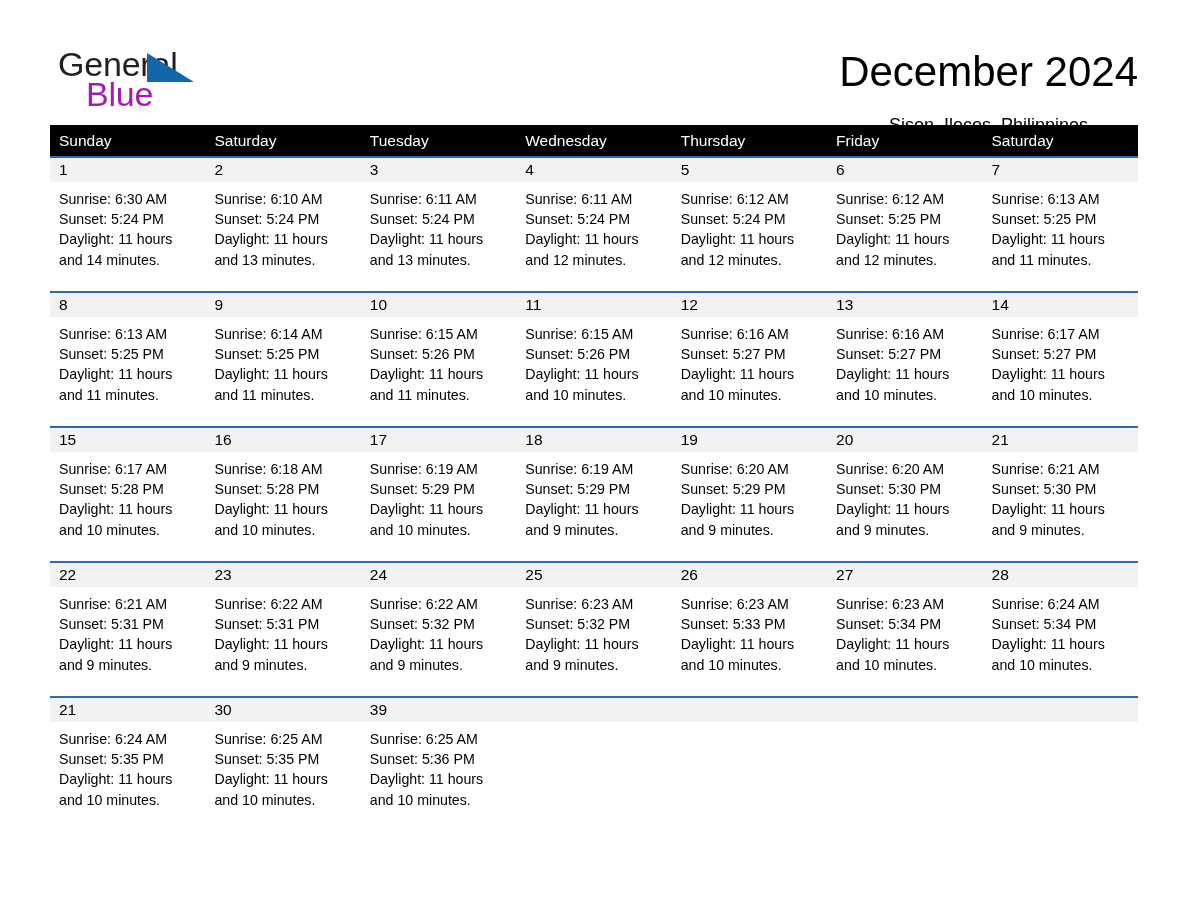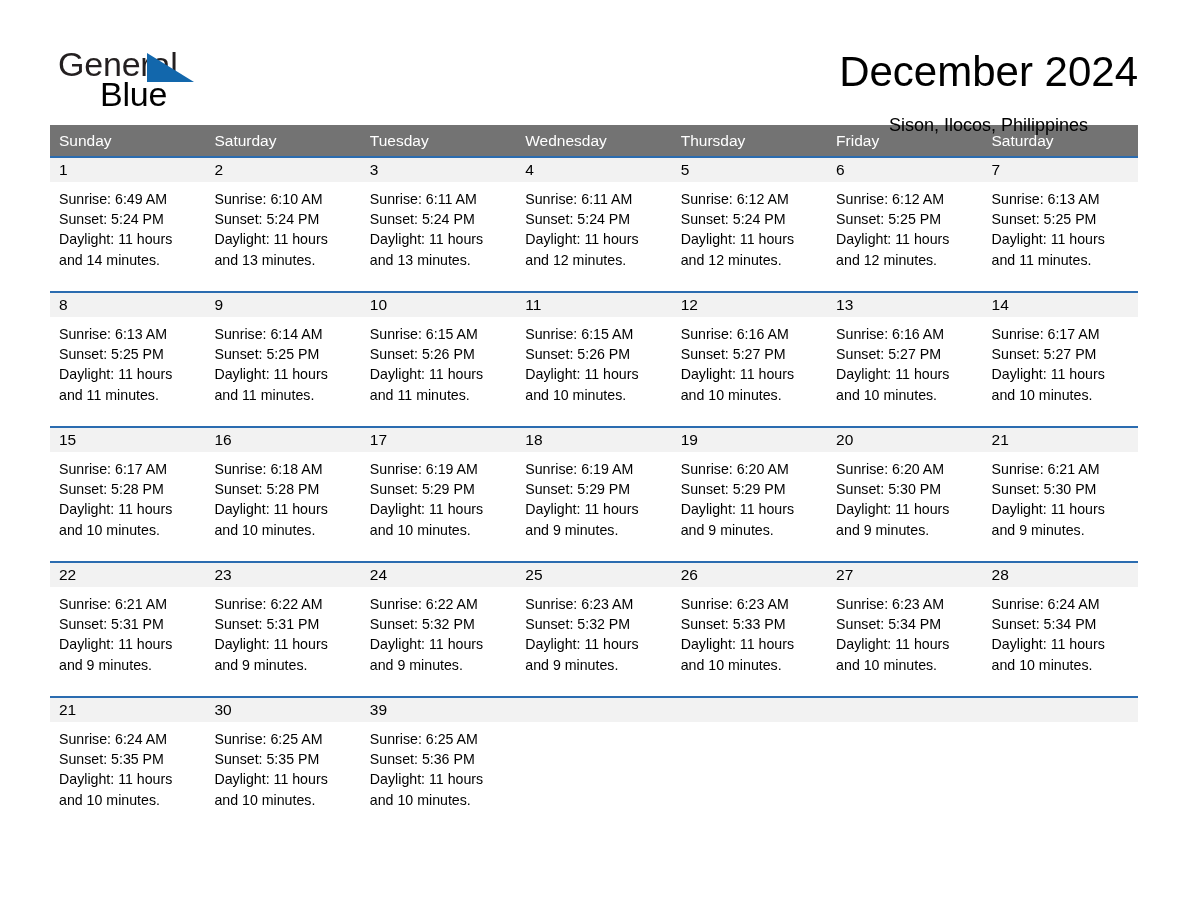--- a/index.html
+++ b/index.html
@@ -49,25 +49,25 @@
   }
   .logo-triangle {
     position: absolute;
     left: 97px;
     top: 9px;
     width: 47px;
     height: 29px;
   }
   .logo-blue {
     position: absolute;
-    left: 50px;
+    left: 36px;
     top: 30px;
     font-size: 34px;
     letter-spacing: -0.2px;
-    color: #000000;
+    color: #a21caf;
     line-height: 40px;
   }
 
   .title-block {
     text-align: center;
     padding-top: 2px;
   }
   .month-title {
     font-size: 42px;
     font-weight: normal;
@@ -85,21 +85,21 @@
   }
 
   
   .calendar {
     margin-top: 14px;
     width: 1088px;
   }
 
   .weekday-row {
     display: flex;
-    background: #737373;
+    background: #000000;
     height: 31px;
     margin-top: 15px;
   }
   .weekday {
     flex: 1 1 0;
     color: #ffffff;
     font-size: 15.5px;
     line-height: 31px;
     padding-left: 9px;
     white-space: nowrap;
@@ -168,21 +168,21 @@
       <div class="weekday">Wednesday</div>
       <div class="weekday">Thursday</div>
       <div class="weekday">Friday</div>
       <div class="weekday">Saturday</div>
     </div>
 
     <div class="week-row">
       <div class="day-cell">
         <div class="daynum-band">1</div>
         <div class="details">
-          <div>Sunrise: 6:49 AM</div>
+          <div>Sunrise: 6:30 AM</div>
           <div>Sunset: 5:24 PM</div>
           <div>Daylight: 11 hours</div>
           <div>and 14 minutes.</div>
         </div>
       </div>
       <div class="day-cell">
         <div class="daynum-band">2</div>
         <div class="details">
           <div>Sunrise: 6:10 AM</div>
           <div>Sunset: 5:24 PM</div>

